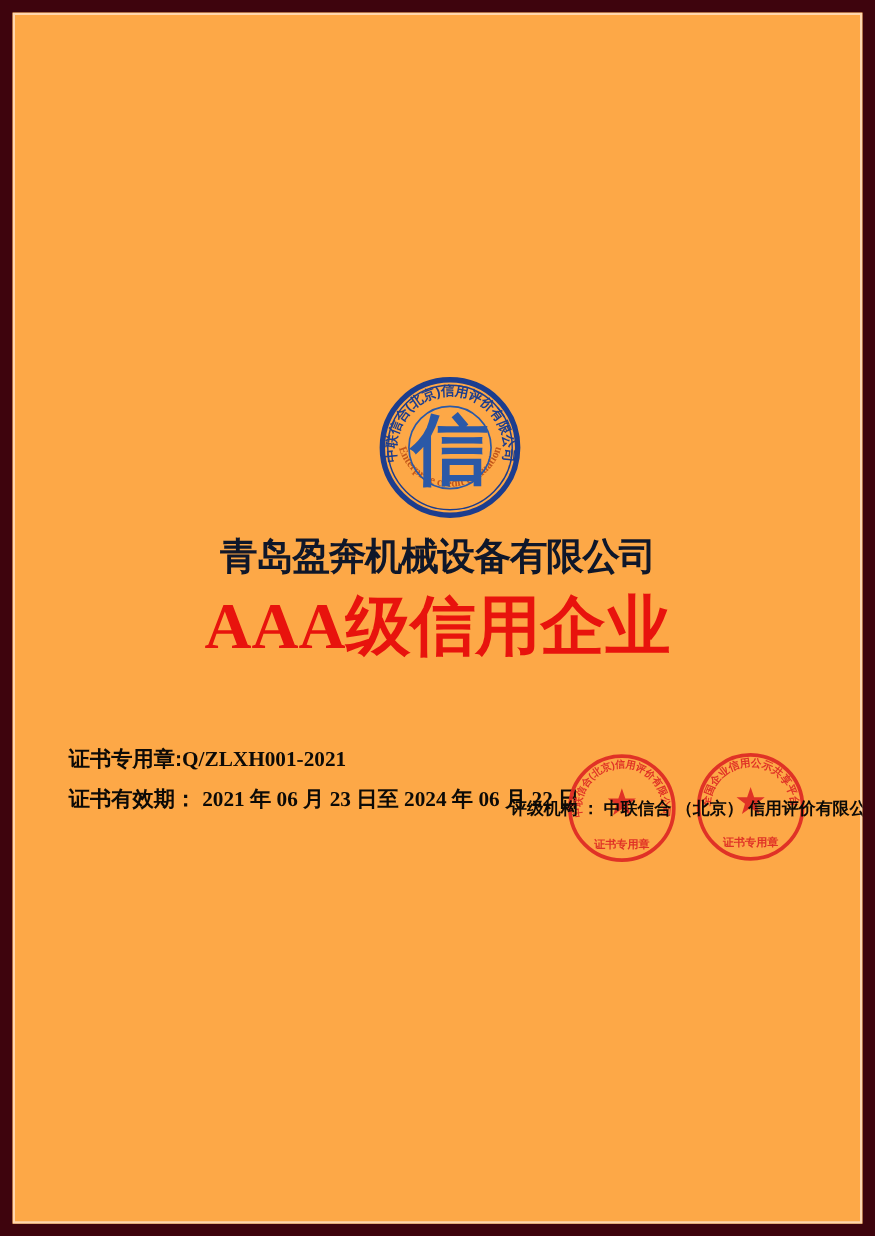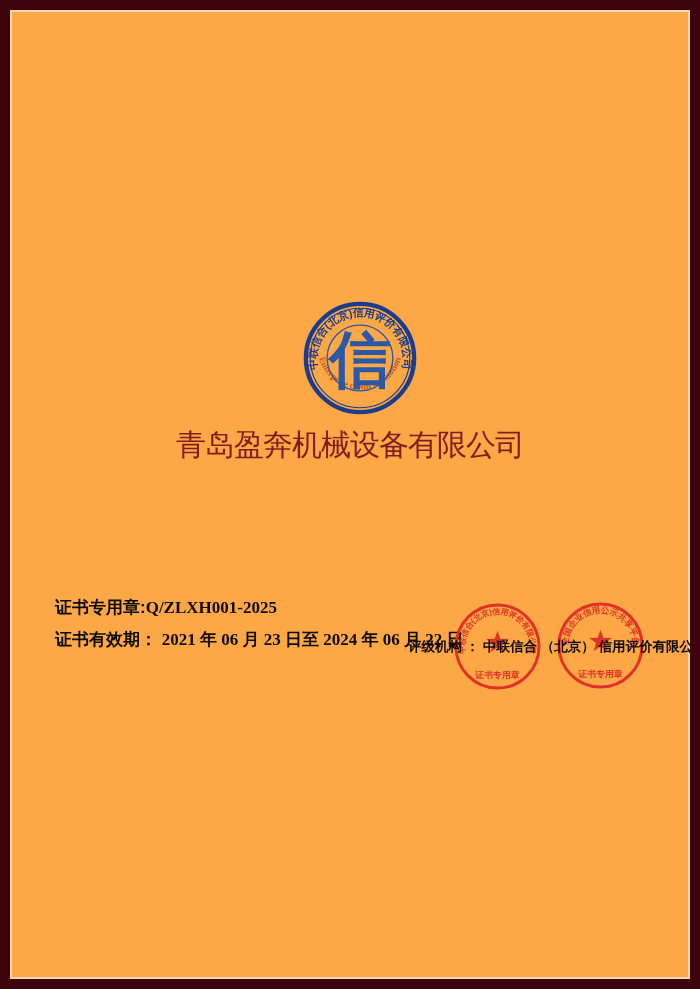--- a/index.html
+++ b/index.html
@@ -19,22 +19,22 @@
   }
   
   .logo{
     position:absolute; left:292px; top:290px;
     width:116px; height:116px;
   }
   
   .company-name{
     position:absolute; left:0; top:415px; width:100%;
     text-align:center;
-    font-size:30px; font-weight:normal; letter-spacing:-1px;
-    color:#7f1d1d;
+    font-size:30px; font-weight:bold; letter-spacing:-1px;
+    color:#0f172a;
   }
   .main-title{
     position:absolute; left:0; top:456px; width:100%;
     text-align:center;
     font-family:"Liberation Serif", serif;
     font-size:52px; font-weight:bold;
     color:#E8130D;
   }
   
   .details{
@@ -78,24 +78,25 @@
       <text font-size="9.5" font-weight="bold" fill="#C4571A" font-family="'Liberation Serif', serif">
         <textPath href="#logo-bottom-arc" startOffset="50%" text-anchor="middle">Enterprise credit evaluation</textPath>
       </text>
       <circle cx="60" cy="60" r="34" fill="none" stroke="#2B59A7" stroke-width="1.4"></circle>
       <text x="60" y="84" text-anchor="middle" font-size="64" font-weight="bold" fill="#2B59A7" font-family="'Liberation Serif', serif">信</text>
     </svg>
   </div>
 
   <div class="company-name">青岛盈奔机械设备有限公司</div>
 
+  <div class="main-title">AAA级信用企业</div>
 
   <div class="details">
     <div>
-      <span class="label">证书专用章:</span><span class="value">Q/ZLXH001-2025</span>
+      <span class="label">证书专用章:</span><span class="value">Q/ZLXH001-2021</span>
     </div>
     <div>
       <span class="label">证书有效期：</span> <span class="value">2021 年 06 月 23 日至 2024 年 06 月 22 日</span>
     </div>
   </div>
 
   <svg class="stamp stamp-1" viewBox="0 0 90 90">
     <circle cx="45" cy="45" r="42" fill="none" stroke="#DE2A24" stroke-width="3"></circle>
     <defs>
         <path id="stamp1-arc" d="M 13.5 55 A 33 33 0 1 1 76.5 55"></path>

